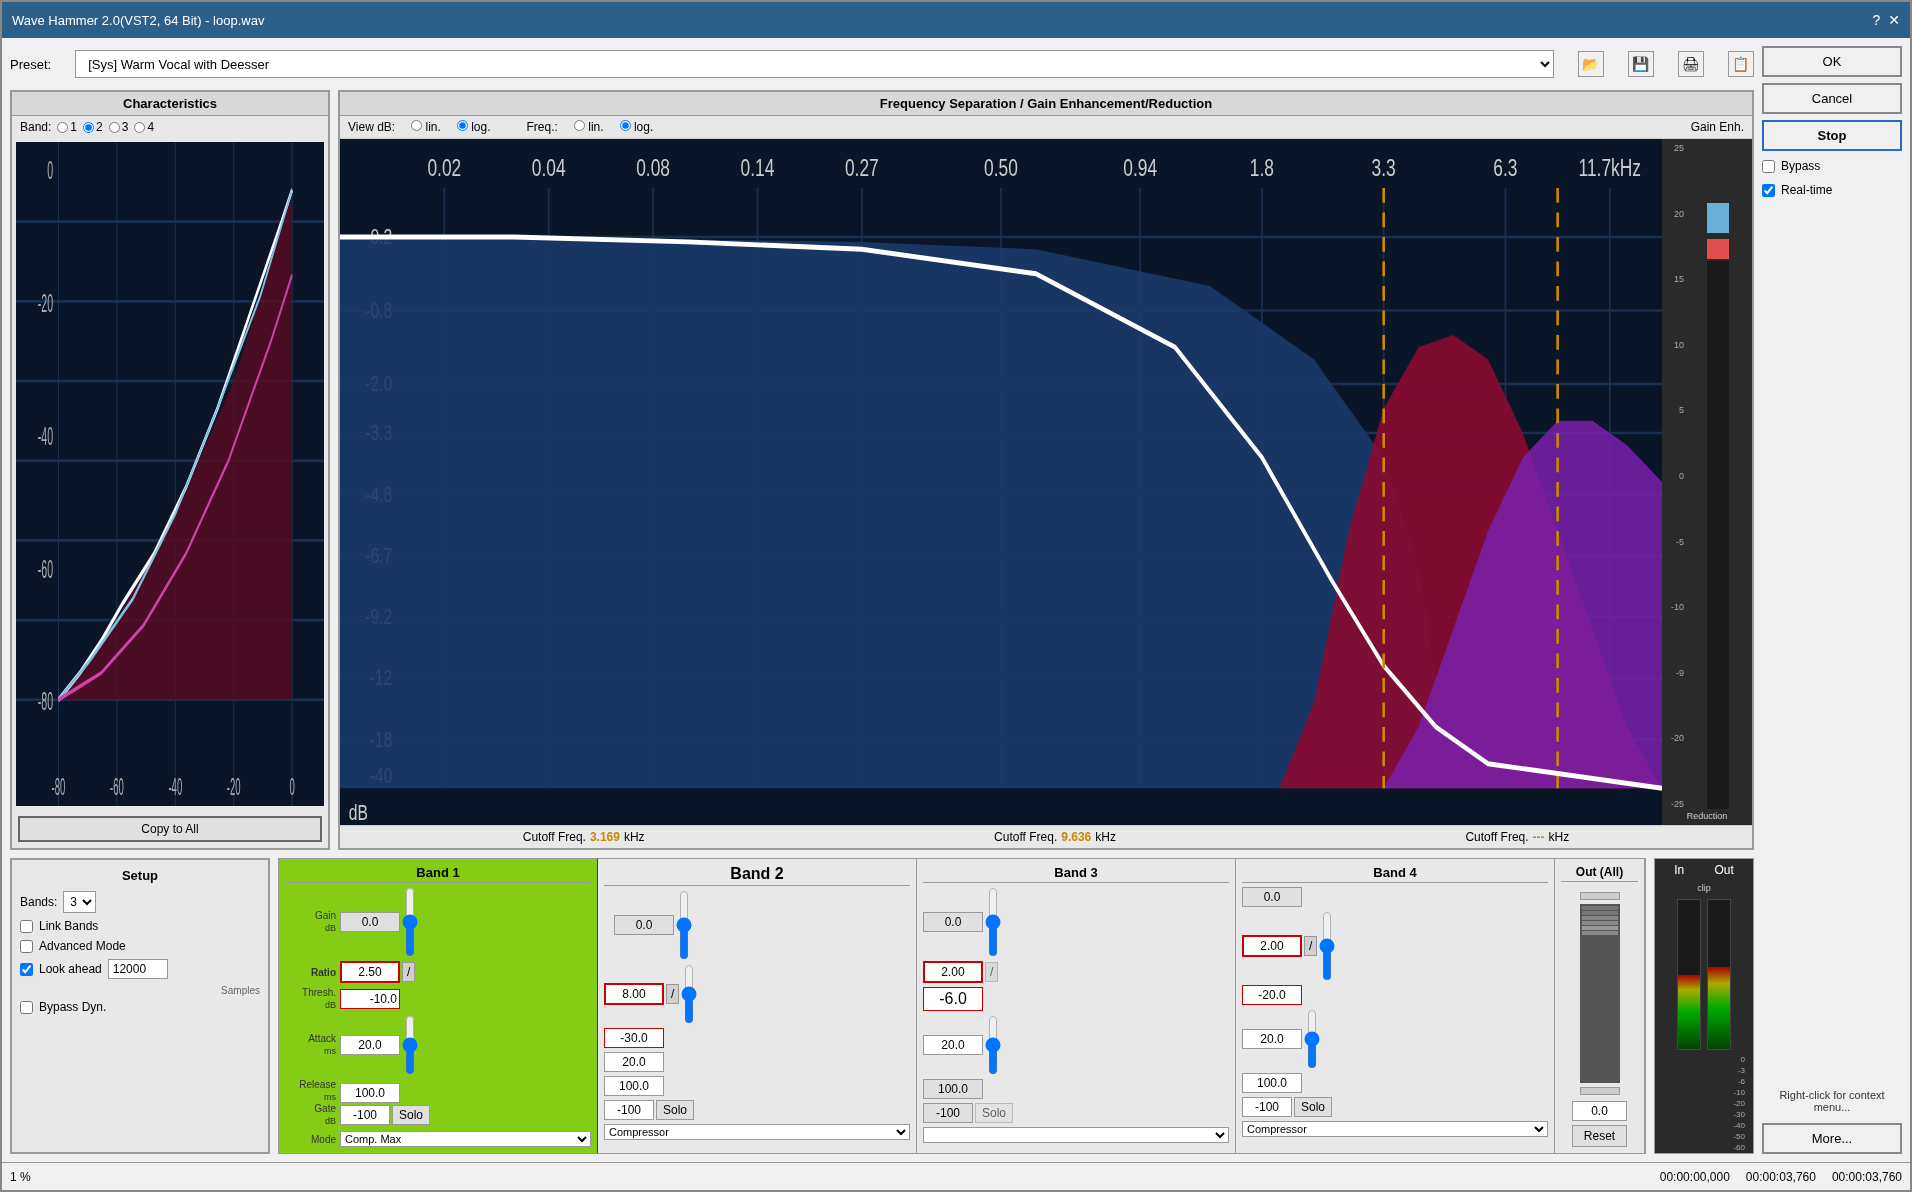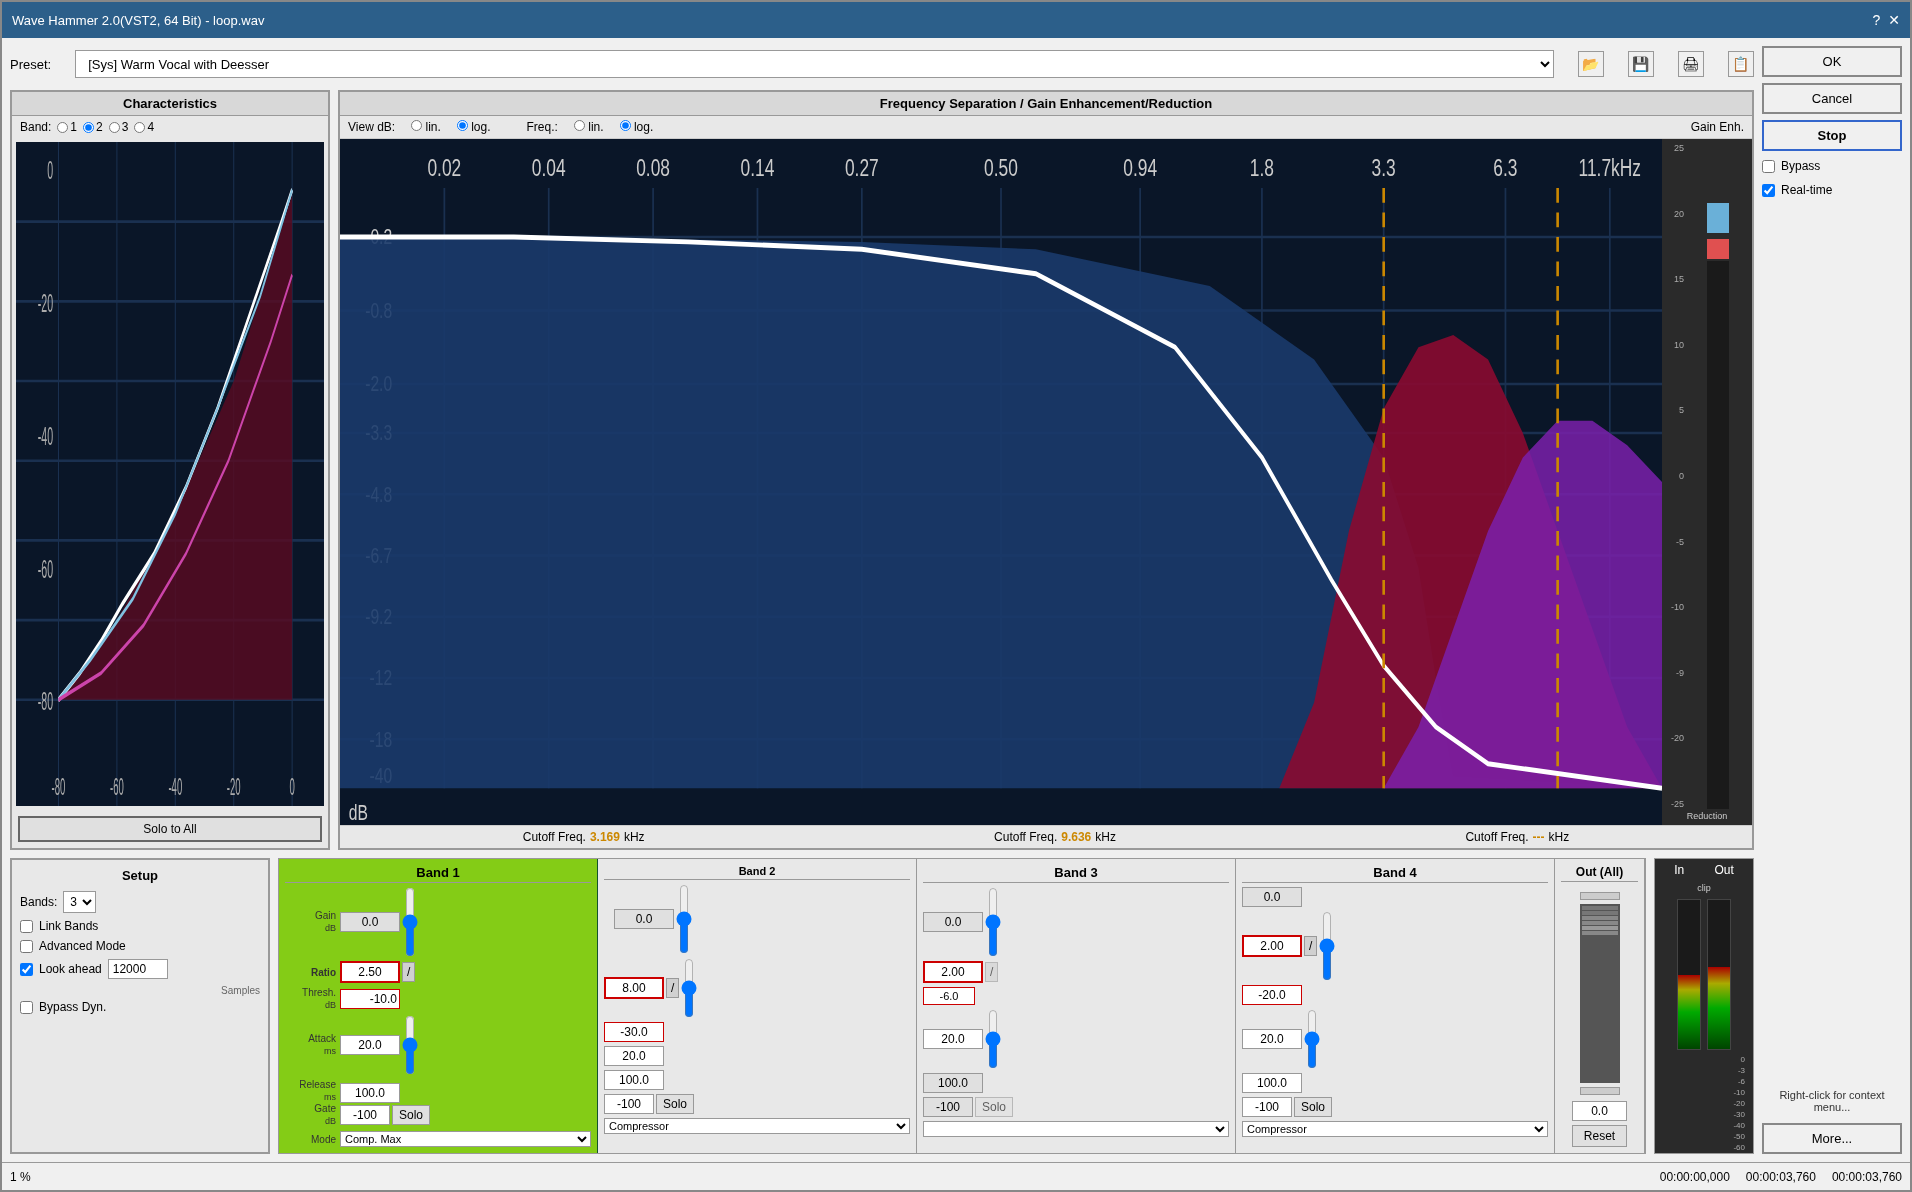--- a/index.html
+++ b/index.html
@@ -157,21 +157,21 @@
 
               <polygon points="40,210 40,210 95,180 150,140 205,90 260,20 260,210" fill="#5a0a20" opacity="0.8"></polygon>
 
               <polyline points="40,210 60,200 80,188 100,174 130,155 160,130 190,100 220,65 250,30 260,18" fill="none" stroke="white" stroke-width="2"></polyline>
 
               <polyline points="40,210 70,195 110,172 150,140 190,100 230,58 260,18" fill="none" stroke="#80c0e0" stroke-width="1.5"></polyline>
 
               <polyline points="40,210 80,200 120,182 160,155 200,120 240,75 260,50" fill="none" stroke="#cc44aa" stroke-width="1.5"></polyline>
             </svg>
           </div>
-          <button class="copy-btn">Solo to All</button>
+          <button class="copy-btn">Copy to All</button>
         </div>
 
         <div class="frequency-panel">
           <div class="panel-title">Frequency Separation / Gain Enhancement/Reduction</div>
           <div class="freq-header">
             <span>View dB:</span>
             <label><input type="radio" name="viewdb" style=""> <span>lin.</span></label>
             <label><input type="radio" name="viewdb" checked="" style=""> <span>log.</span></label>
             <span style="margin-left:20px;">Freq.:</span>
             <label><input type="radio" name="freq" style=""> <span>lin.</span></label>
@@ -380,21 +380,21 @@
               <div style="font-size:10px; width:55px; text-align:right; padding-right:4px; color:#333;">Mode</div>
               <select style="border:1px solid #999; background:white; font-size:11px; flex:1;">
                 <option>Comp. Max</option>
                 <option>Compressor</option>
                 <option>Limiter</option>
               </select>
             </div>
           </div>
 
           <div style="border-right:1px solid #999; flex:1; background:#e8e8e8; padding:6px; min-width:140px;">
-            <div style="text-align:center; font-weight:bold; font-size:11px; border-bottom:1px solid #999; margin-bottom:4px; padding-bottom:2px;">Band 2</div>
+            <div style="text-align:center; font-weight:bold; font-size:16px; border-bottom:1px solid #999; margin-bottom:4px; padding-bottom:2px;">Band 2</div>
 
             <div style="display:flex; align-items:center; margin-bottom:4px;">
               <div style="font-size:10px; width:10px;"></div>
               <div style="display:flex; align-items:center; gap:2px;">
                 <input type="text" value="0.0" style="border: 1px solid rgb(153, 153, 153); background: rgb(224, 224, 224); width: 60px; text-align: center; font-size: 12px; padding: 2px;">
                 <input type="range" orient="vertical" style="writing-mode: vertical-lr; direction: rtl; width: 16px; height: 70px;" value="50">
               </div>
             </div>
 
             <div style="display:flex; align-items:center; margin-bottom:4px;">
@@ -438,21 +438,21 @@
               <input type="text" value="0.0" style="border: 1px solid rgb(153, 153, 153); background: rgb(224, 224, 224); width: 60px; text-align: center; font-size: 12px; padding: 2px;">
               <input type="range" orient="vertical" style="writing-mode: vertical-lr; direction: rtl; width: 16px; height: 70px; margin-left: 2px;" value="50">
             </div>
 
             <div style="display:flex; align-items:center; margin-bottom:4px; gap:2px;">
               <input type="text" value="2.00" style="border: 2px solid rgb(204, 0, 0); background: white; width: 60px; text-align: center; font-size: 12px; padding: 2px;">
               <button class="slash-btn" style="opacity:0.6;">/</button>
             </div>
 
             <div style="display:flex; align-items:center; margin-bottom:4px;">
-              <input type="text" value="-6.0" style="border: 1px solid rgb(204, 0, 0); background: white; width: 52px; text-align: center; font-size: 11px; padding: 2px;">
+              <input type="text" value="-6.0" style="border: 1px solid rgb(204, 0, 0); background: white; width: 60px; text-align: center; font-size: 16px; padding: 2px;">
             </div>
 
             <div style="display:flex; align-items:center; margin-bottom:4px;">
               <input type="text" value="20.0" style="border: 1px solid rgb(153, 153, 153); background: white; width: 60px; text-align: center; font-size: 12px; padding: 2px;">
               <input type="range" orient="vertical" style="writing-mode: vertical-lr; direction: rtl; width: 16px; height: 60px; margin-left: 2px;" value="50">
             </div>
 
             <div style="display:flex; align-items:center; margin-bottom:4px;">
               <input type="text" value="100.0" style="border: 1px solid rgb(153, 153, 153); background: rgb(224, 224, 224); width: 60px; text-align: center; font-size: 12px; padding: 2px;">
             </div>

